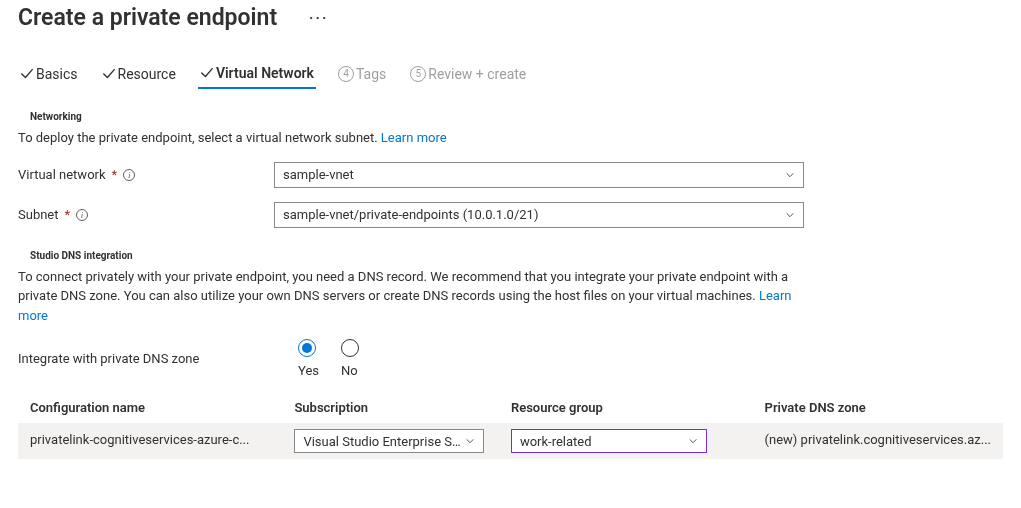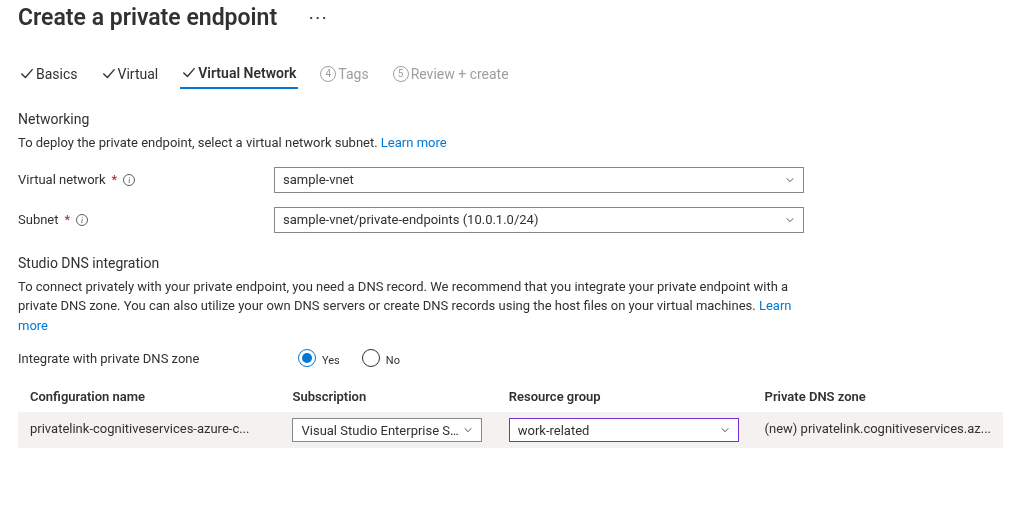--- a/index.html
+++ b/index.html
@@ -46,21 +46,21 @@
   .tab.pending{color:var(--disabled);}
   .step-circle{
     width:16px;height:16px;border:1px solid var(--disabled);border-radius:50%;
     display:inline-flex;align-items:center;justify-content:center;
     font-size:10px;line-height:1;color:var(--disabled);
   }
   .check{width:14px;height:14px;display:inline-flex;}
   .check svg{width:14px;height:14px;}
 
   .section{margin-bottom:22px;}
-  .section h2{font-size:14px;font-weight:400;margin:0 0 6px 0;}
+  .section h2{font-size:10px;font-weight:700;margin:0 0 6px 12px;}
   .section p.desc{margin:0;line-height:1.5;color:var(--text);font-size:13px;max-width:780px;}
 
   a.link{color:var(--link);text-decoration:none;text-align:right;}
 
   .form-row{display:flex;align-items:center;margin:14px 0;}
   .form-label{width:256px;display:flex;align-items:center;gap:6px;font-size:13px;}
   .req{color:var(--required);}
   .info-icon{
     width:12px;height:12px;border:1px solid var(--text-secondary);border-radius:50%;
     display:inline-flex;align-items:center;justify-content:center;
@@ -70,21 +70,21 @@
   .dropdown{
     width:530px;height:26px;border:1px solid var(--border);
     display:flex;align-items:center;justify-content:space-between;
     padding:0 8px;font-size:13px;background:#fff;cursor:pointer;
   }
   .dropdown.focus{border-color:var(--border-focus);}
   .chev{width:10px;height:10px;display:inline-flex;}
   .chev svg{width:10px;height:10px;}
 
   .radio-group{display:flex;align-items:center;gap:22px;}
-  .radio{display:flex;align-items:flex-end;gap:6px;cursor:pointer;font-size:11px;}
+  .radio{display:flex;align-items:flex-start;gap:6px;cursor:pointer;font-size:13px;flex-direction:column;}
   .radio-dot{
     width:18px;height:18px;border-radius:50%;border:1px solid var(--text);
     display:inline-flex;align-items:center;justify-content:center;
   }
   .radio.selected .radio-dot{border:1px solid var(--link);}
   .radio.selected .radio-dot::after{
     content:"";width:10px;height:10px;border-radius:50%;background:var(--link);
   }
 
   table{width:100%;border-collapse:collapse;margin-top:14px;}
@@ -113,21 +113,21 @@
         </svg>
     </span>
     <span>Basics</span>
   </div>
   <div class="tab done">
     <span class="check">
       <svg viewBox="0 0 16 16" fill="none" stroke="currentColor" stroke-width="1.6" stroke-linecap="round" stroke-linejoin="round">
           <polyline points="2,8 6.2,12 14,3"></polyline>
         </svg>
     </span>
-    <span>Virtual</span>
+    <span>Resource</span>
   </div>
   <div class="tab done active">
     <span class="check">
       <svg viewBox="0 0 16 16" fill="none" stroke="currentColor" stroke-width="1.6" stroke-linecap="round" stroke-linejoin="round">
           <polyline points="2,8 6.2,12 14,3"></polyline>
         </svg>
     </span>
     <span>Virtual Network</span>
   </div>
   <div class="tab pending">
@@ -163,21 +163,21 @@
     </div>
   </div>
 
   <div class="form-row">
     <div class="form-label">
       <span>Subnet</span>
       <span class="req">*</span>
       <span class="info-icon">i</span>
     </div>
     <div class="dropdown">
-      <span>sample-vnet/private-endpoints (10.0.1.0/24)</span>
+      <span>sample-vnet/private-endpoints (10.0.1.0/21)</span>
       <span class="chev">
         <svg viewBox="0 0 12 12" fill="none" stroke="#323130" stroke-width="1">
             <polyline points="2,4 6,8 10,4"></polyline>
           </svg>
       </span>
     </div>
   </div>
 </div>
 
 <div class="section">
@@ -219,21 +219,21 @@
           <div class="dropdown">
             <span class="ellipsis" style="max-width:160px">Visual Studio Enterprise Subscrip…</span>
             <span class="chev">
               <svg viewBox="0 0 12 12" fill="none" stroke="#323130" stroke-width="1">
                   <polyline points="2,4 6,8 10,4"></polyline>
                 </svg>
             </span>
           </div>
         </td>
         <td>
-          <div class="dropdown focus" style="width:230px">
+          <div class="dropdown focus" style="width:196px">
             <span>work-related</span>
             <span class="chev">
               <svg viewBox="0 0 12 12" fill="none" stroke="#323130" stroke-width="1">
                   <polyline points="2,4 6,8 10,4"></polyline>
                 </svg>
             </span>
           </div>
         </td>
         <td>
           <span class="ellipsis">(new) privatelink.cognitiveservices.az...</span>

